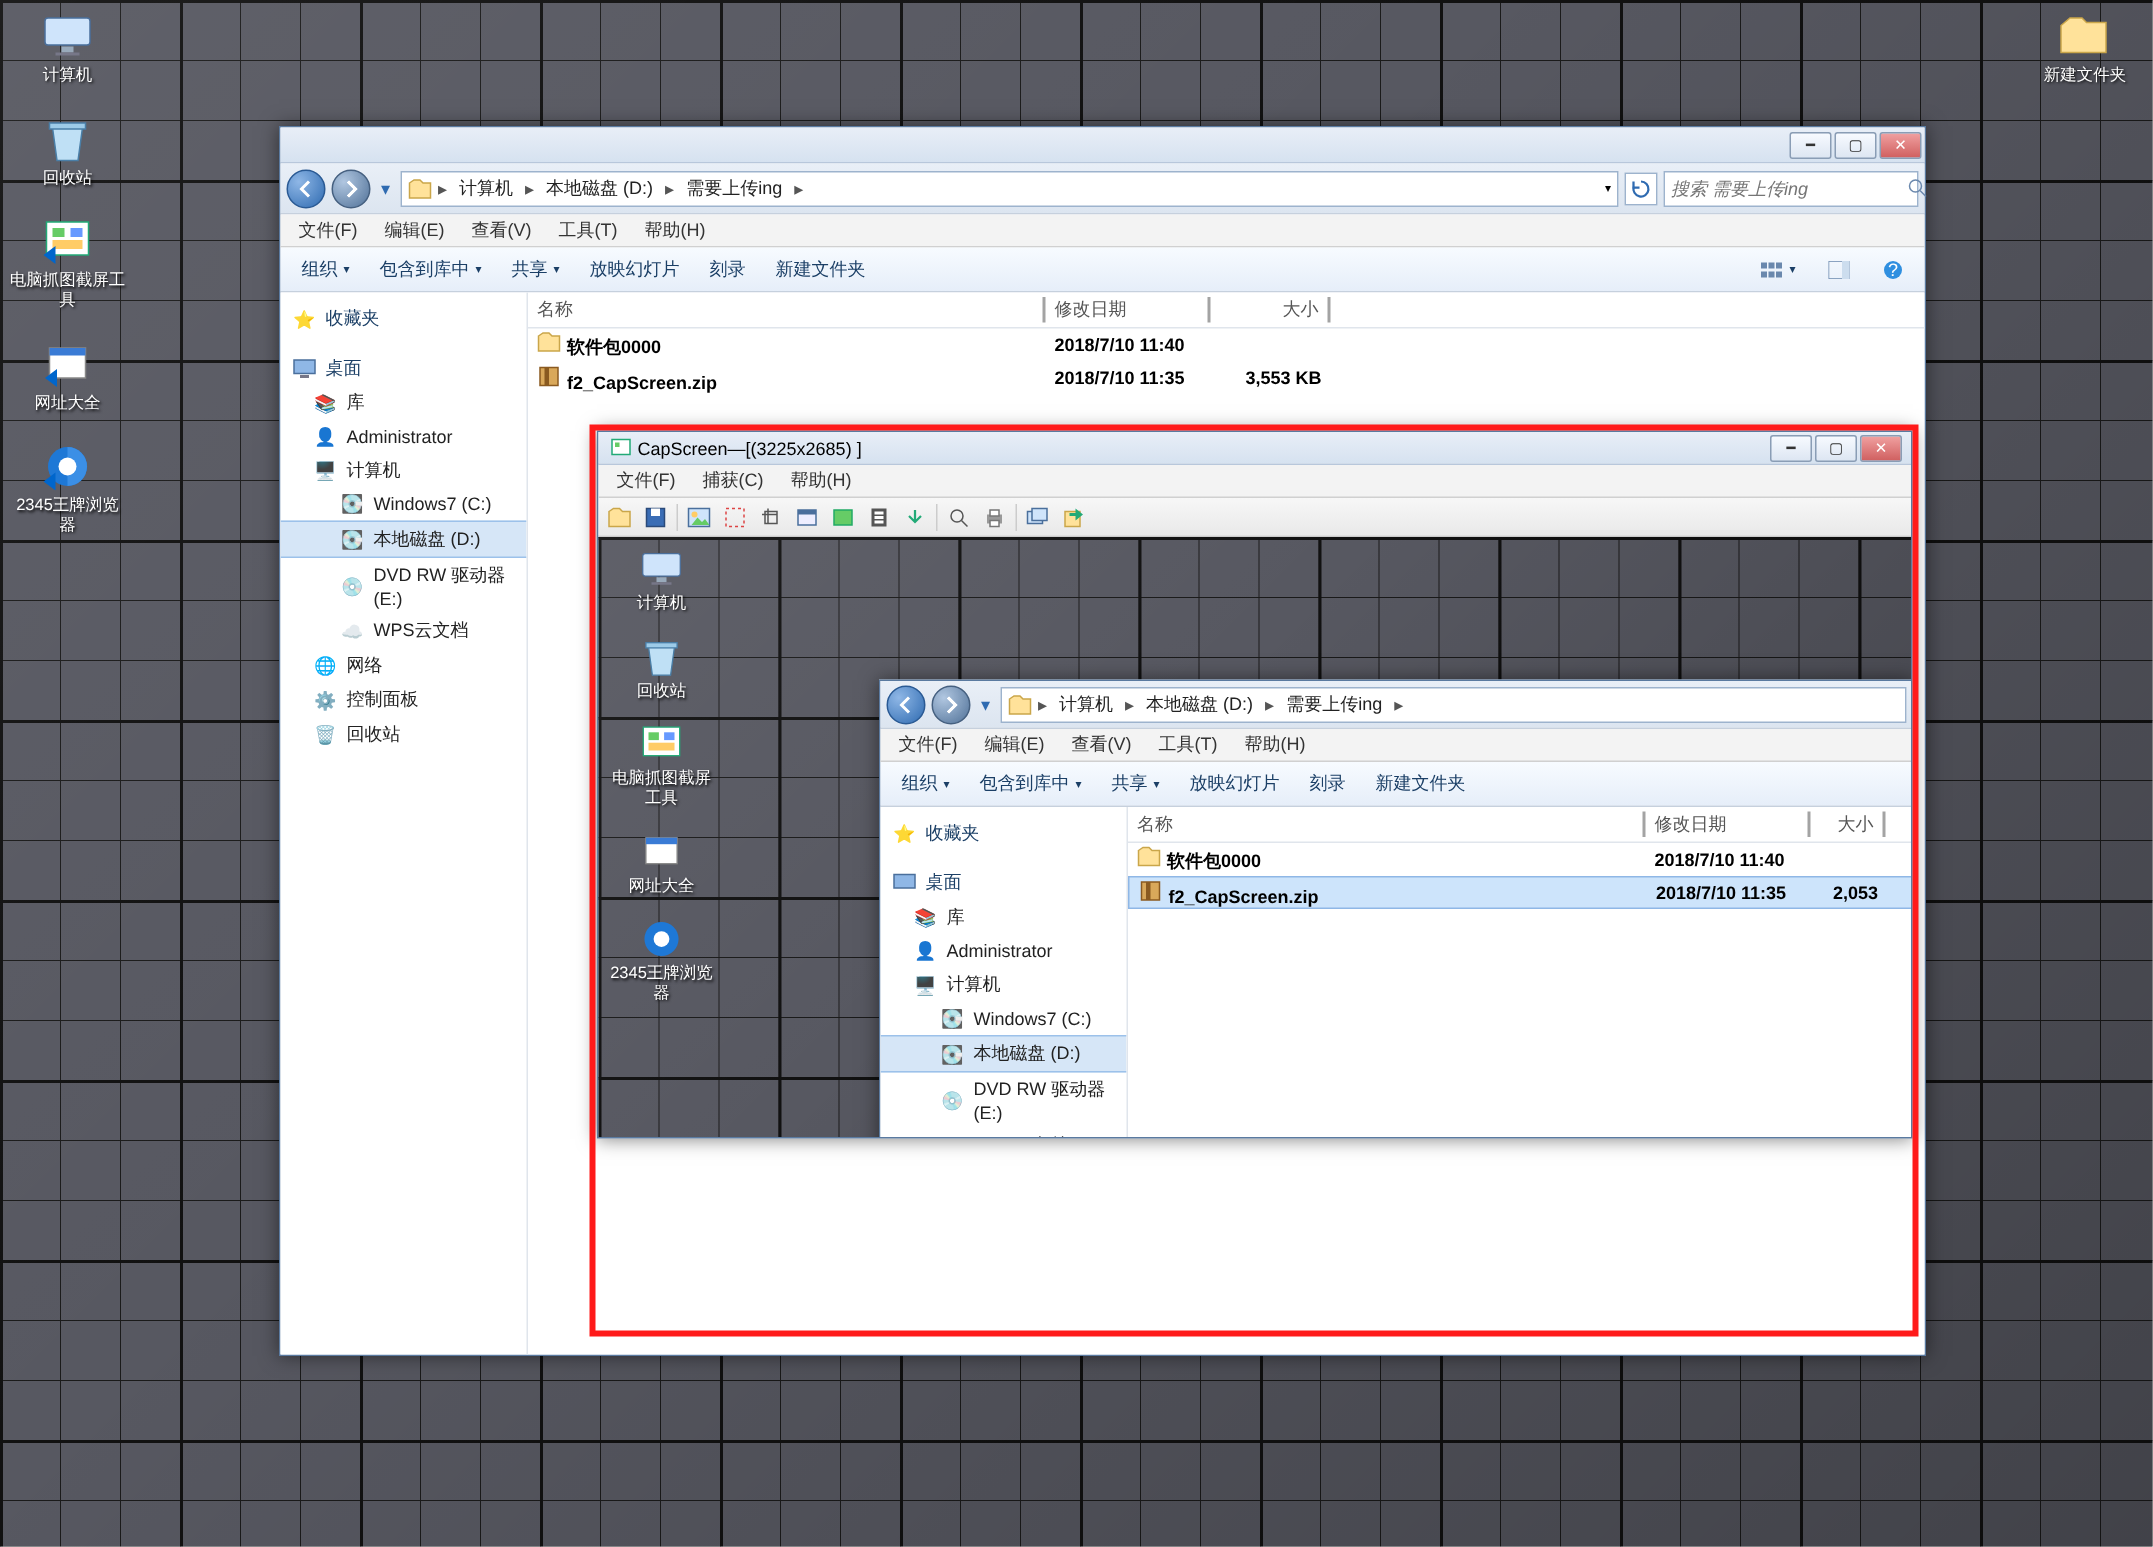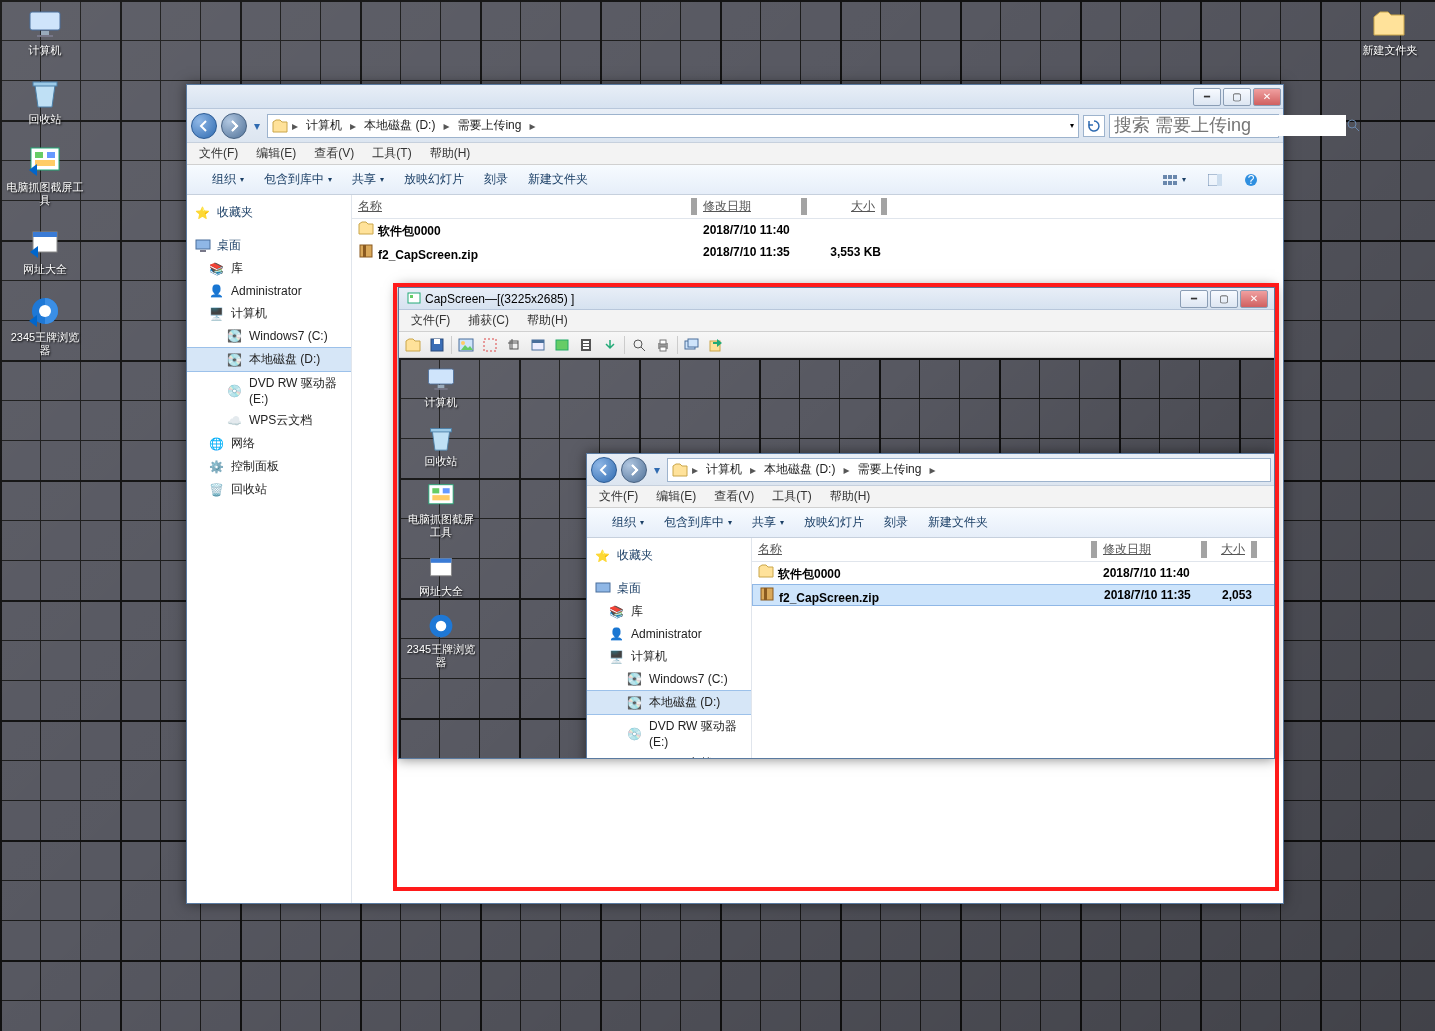--- a/index.html
+++ b/index.html
@@ -54,45 +54,45 @@
 .addr-row { height: 34px; background: linear-gradient(#e9eff7,#dce5f0); display:flex; align-items:center; padding:0 4px; gap:4px; border-bottom:1px solid #c6d0dd; }
 .nav-btn { width:26px; height:26px; border-radius:50%; background: radial-gradient(circle at 30% 30%, #8fb7e6, #2f6bb1); border:1px solid #2a5a94; display:flex; align-items:center; justify-content:center; color:#fff; cursor:pointer;}
 .nav-btn.disabled { filter: grayscale(.5) brightness(1.1); }
 .nav-dd { width:12px; height:20px; display:flex; align-items:center; justify-content:center; color:#2f6bb1; cursor:pointer;}
 .breadcrumb { flex:1; height:24px; background:#fff; border:1px solid #9db3cd; display:flex; align-items:center; padding:0 4px; gap:2px; }
 .breadcrumb .seg { padding:2px 4px; color:#222; cursor:pointer;}
 .breadcrumb .sep { color:#555; padding:0 2px; cursor:pointer;}
 .bc-icon{width:16px;height:16px;display:inline-flex;align-items:center;justify-content:center;}
 .refresh-btn{width:22px;height:22px;border:1px solid #9db3cd;background:#fff;display:flex;align-items:center;justify-content:center;color:#2f6bb1;cursor:pointer;}
 .search-box{width:170px;height:24px;border:1px solid #9db3cd;background:#fff;display:flex;align-items:center;padding:0 4px;color:#888;font-style:italic;}
-.search-box input{border:none;outline:none;flex:1;font-size:18px;color:#333;}
+.search-box input{border:none;outline:none;flex:1;font-size:12px;color:#333;font-style:italic;}
 .search-ico{width:16px;height:16px;color:#6a88ad;}
 
 
 .classic-menu{height:22px;background:#f3f3f3;border-bottom:1px solid #d0d0d0;display:flex;align-items:center;gap:2px;padding:0 4px;}
 .classic-menu .mi{padding:2px 8px;color:#333;cursor:pointer;}
 
 
-.org-bar{height:30px;background:linear-gradient(#f7fbff,#e6eef9);border-bottom:1px solid #c6d0dd;display:flex;align-items:center;padding:0 17px;gap:4px;color:#1b3f66;}
+.org-bar{height:30px;background:linear-gradient(#f7fbff,#e6eef9);border-bottom:1px solid #c6d0dd;display:flex;align-items:center;padding:0 6px;gap:4px;color:#1b3f66;}
 .tb-item{padding:4px 8px;display:flex;align-items:center;gap:4px;cursor:pointer;}
 .tb-right{margin-left:auto;display:flex;gap:6px;align-items:center;}
 
 
 .win-body{flex:1;display:flex;min-height:0;background:#fff;}
 .sidebar{width:165px;border-right:1px solid #e0e5ec;padding:6px 0;overflow:auto;}
 .side-group{margin-bottom:10px;}
 .side-head{display:flex;align-items:center;gap:6px;padding:3px 8px;color:#1b3f66;cursor:pointer;}
 .side-item{display:flex;align-items:center;gap:6px;padding:3px 8px 3px 22px;color:#222;cursor:pointer;}
 .side-item.lvl2{padding-left:40px;}
 .side-item.sel{background:#d6e6f7;border:1px solid #9cc1ea;border-left:none;border-right:none;}
 .side-ico{width:16px;height:16px;display:inline-flex;align-items:center;justify-content:center;flex:none;}
 
 .file-area{flex:1;display:flex;flex-direction:column;}
 .col-head{height:24px;border-bottom:1px solid #e0e5ec;display:flex;align-items:center;color:#555;}
-.col-head .c{padding:0 6px;border-right:6px solid #a3a3a3;text-decoration:underline;}
+.col-head .c{padding:0 6px;border-right:2px solid #a3a3a3;}
 .c-name{flex:0 0 345px;}
 .c-date{flex:0 0 110px;}
 .c-size{flex:0 0 80px;text-align:right;}
 .file-row{height:22px;display:flex;align-items:center;cursor:pointer;}
 .file-row.sel{background:#cde4fb;border:1px solid #8fb7e6;}
 .file-row .c{padding:0 6px;font-weight:bold;}
 .f-ico{width:16px;height:16px;display:inline-flex;align-items:center;justify-content:center;margin-right:4px;}
 
 
 .cap-titlebar{height:22px;background:linear-gradient(#e8eef7,#d6e2f0);display:flex;align-items:center;padding:0 4px;border-bottom:1px solid #b8c7db;}

